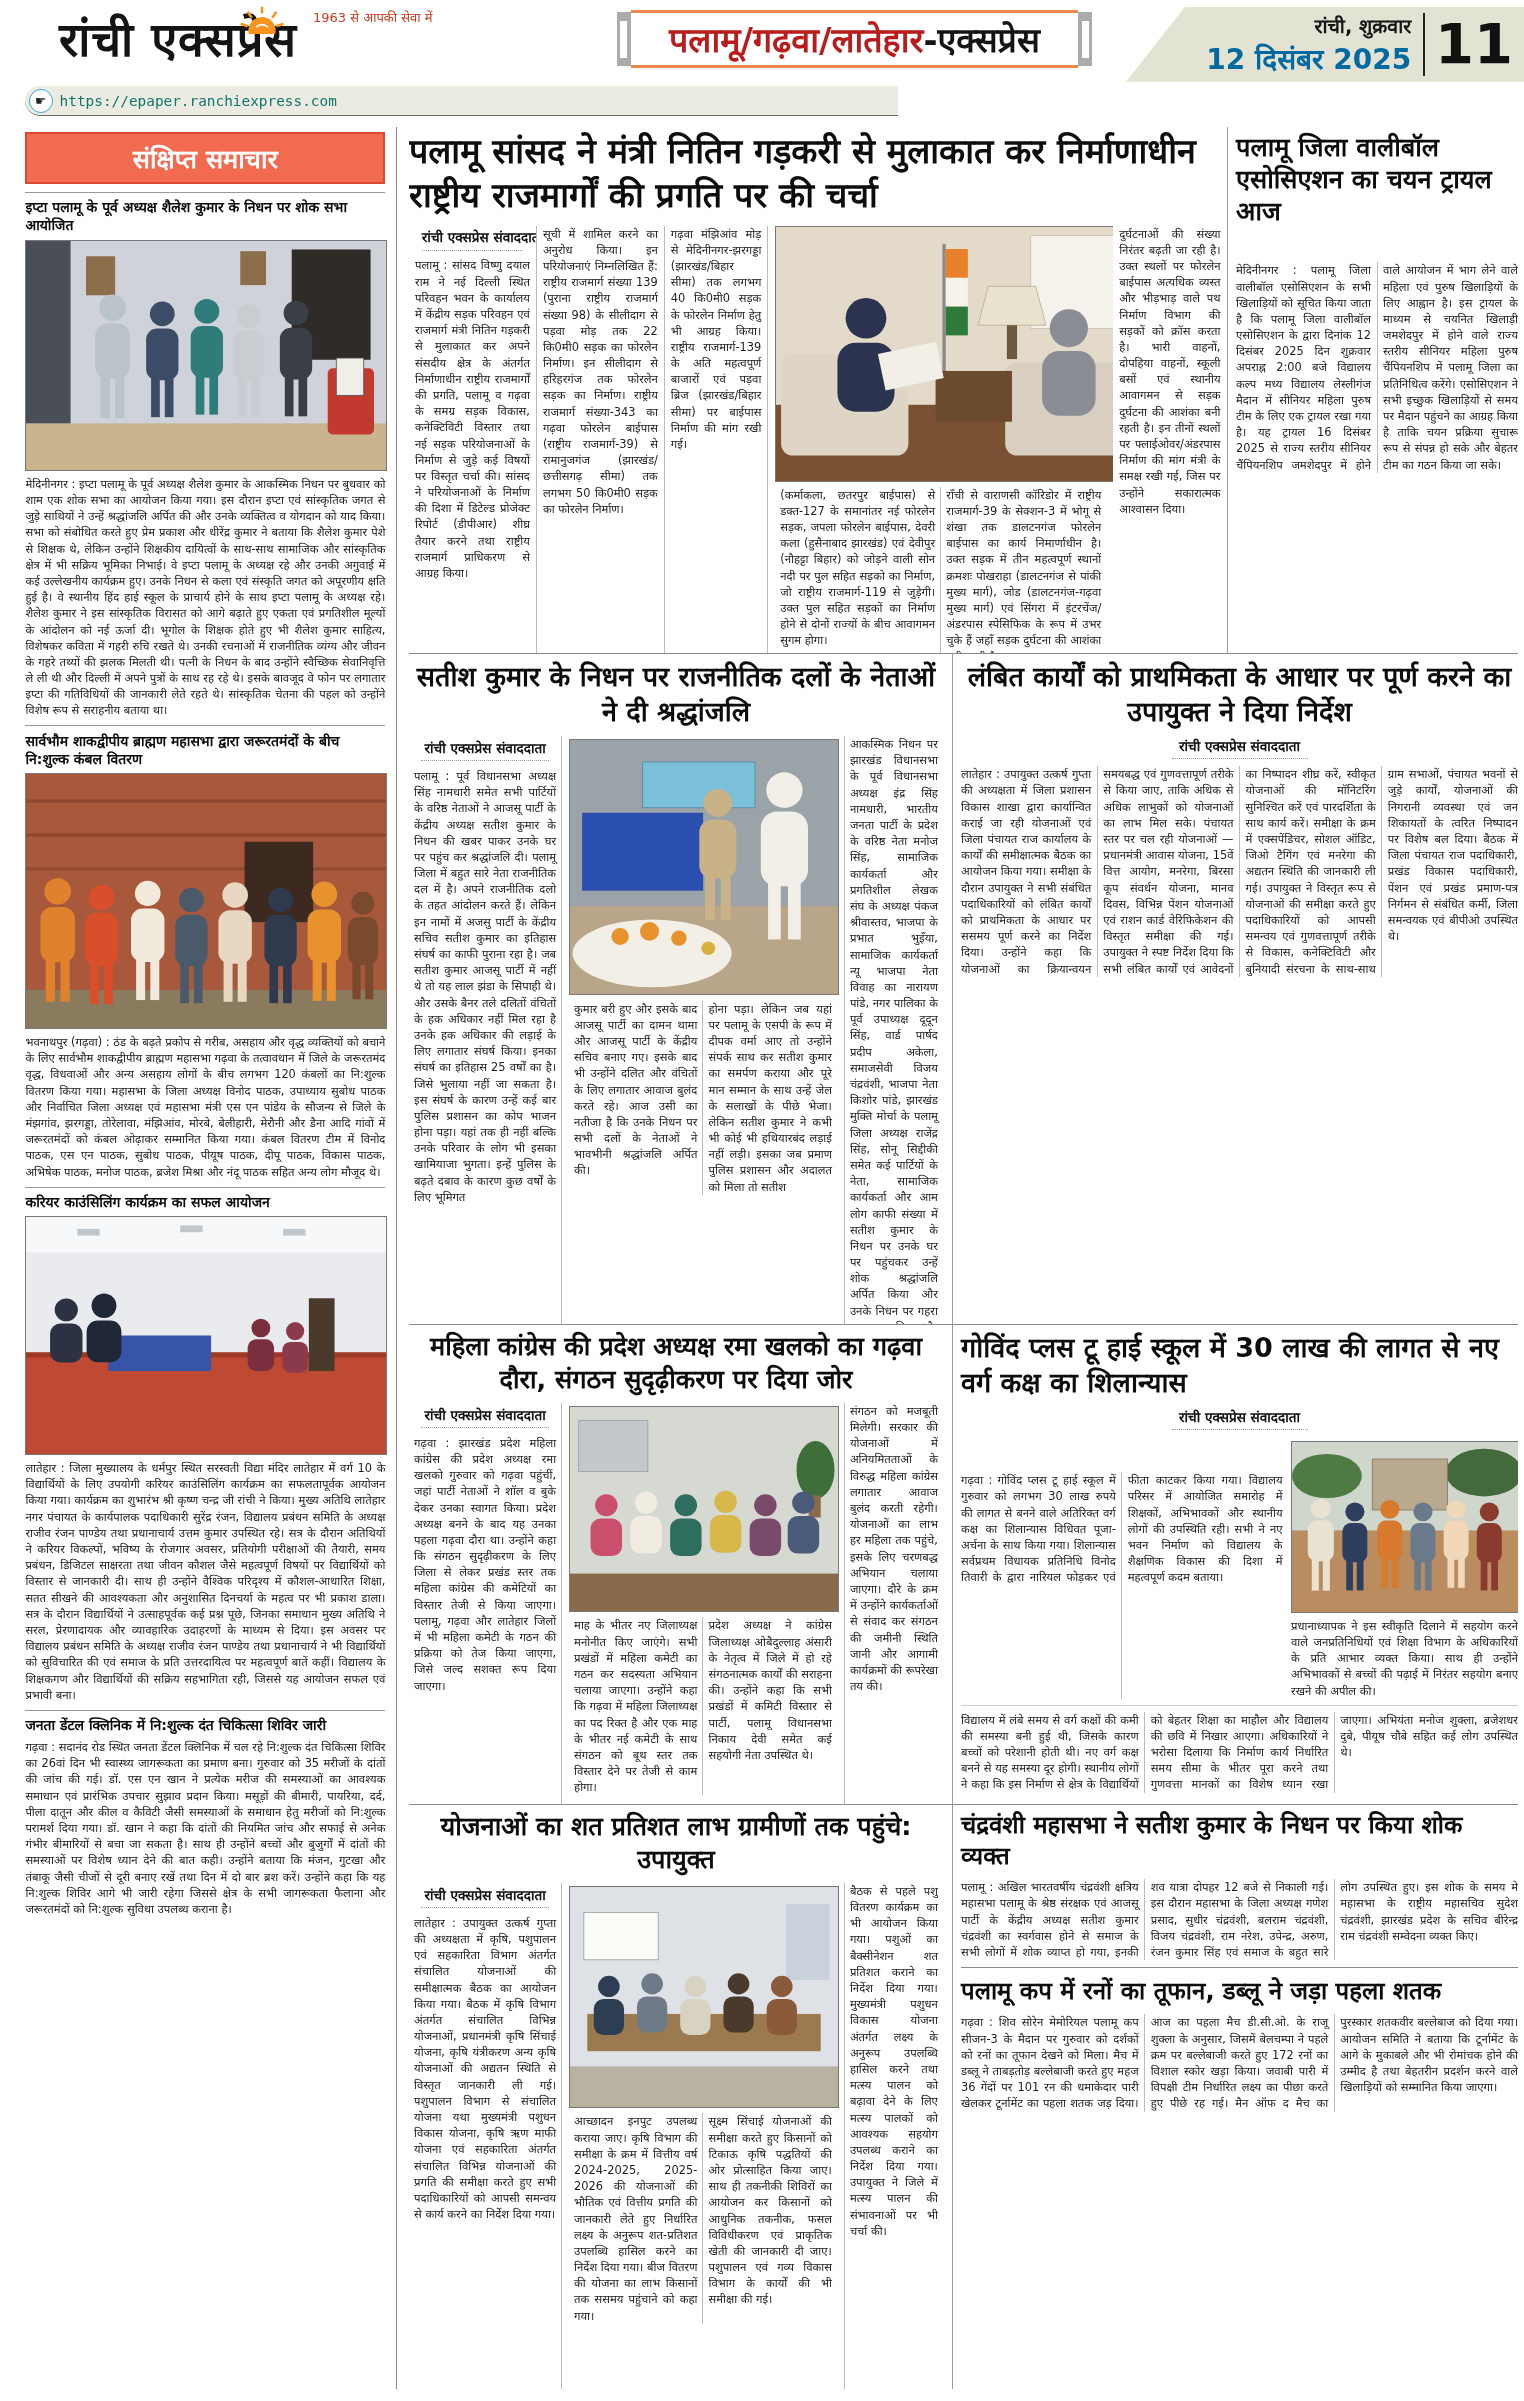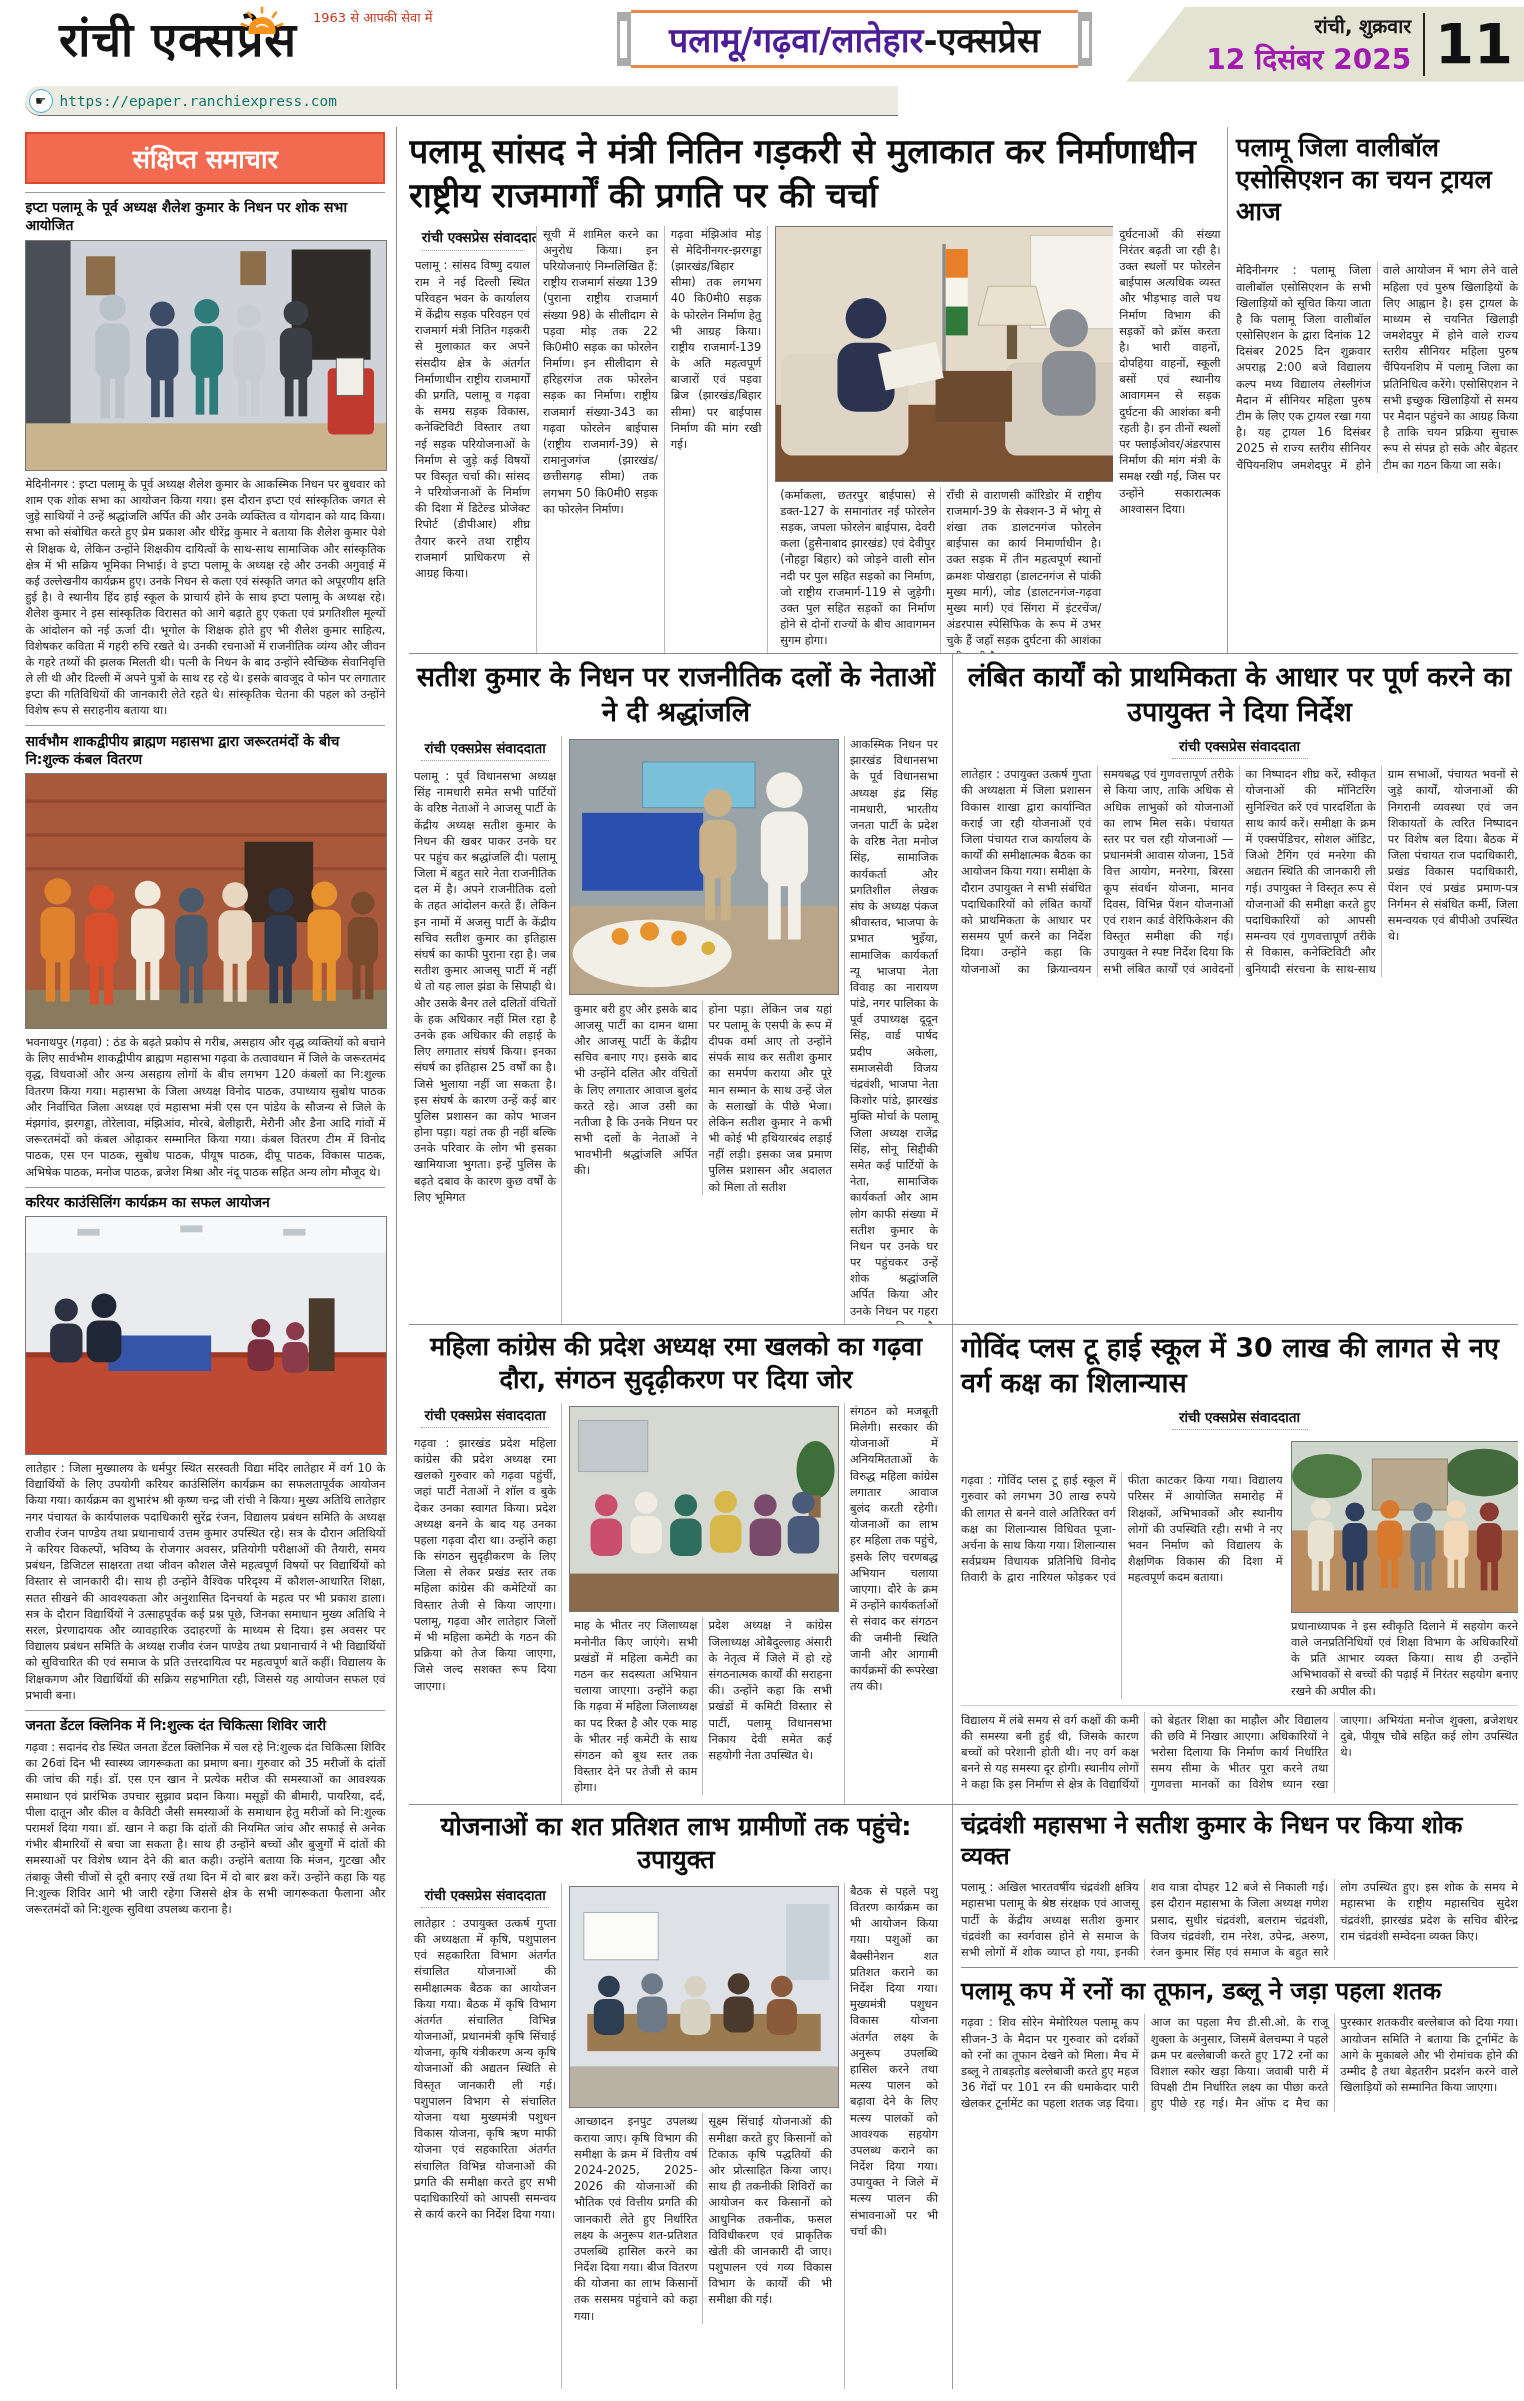--- a/index.html
+++ b/index.html
@@ -14,28 +14,28 @@
   .url-bar{position:absolute;left:25.4px;top:86px;width:873px;height:29px;background:#ebebe1;
            border-bottom:1.7px solid #6a6a6a;border-radius:15.3px 0 0 15.3px;display:flex;align-items:center;}
   .url-icon{width:22px;height:22px;margin:0 6.8px 0 3.4px;background:#fff;border:1.7px solid #39a7d8;border-radius:50%;
             display:flex;align-items:center;justify-content:center;font-size:12.7px;color:#222;}
   .url-text{font-family:"DejaVu Sans Mono","Liberation Mono",monospace;font-size:14.4px;color:#0f766e;}
   .banner{position:absolute;left:617px;top:12px;width:475px;height:54px;display:flex;align-items:center;}
   .banner-bracket{width:13.6px;height:54px;background:#ababab;position:relative;}
   .banner-bracket::after{content:"";position:absolute;left:3.4px;top:8.5px;width:6.8px;height:37px;background:#fff;}
   .banner-box{flex:1;border-top:3.4px solid #e8884a;border-bottom:3.4px solid #e8884a;text-align:center;
               font-size:34px;font-weight:900;padding:3.4px 0;white-space:nowrap;}
-  .banner-regions{color:#4c1d95;text-align:center;}
+  .banner-regions{color:#b91c1c;text-align:center;}
   .banner-suffix{color:#141414;text-align:center;}
   .dateline{position:absolute;right:0;top:6.8px;width:399px;height:75px;background:#e3e3d4;
             -webkit-clip-path:polygon(59px 0,100% 0,100% 100%,0 100%);clip-path:polygon(59px 0,100% 0,100% 100%,0 100%);
             display:flex;align-items:center;justify-content:flex-end;}
   .date-lines{text-align:right;margin-right:12px;}
   .city-day{font-size:19.5px;font-weight:700;color:#161616;}
-  .date-big{font-size:28px;font-weight:800;color:#a21caf;}
+  .date-big{font-size:28px;font-weight:800;color:#0369a1;}
   .date-divider{width:1.7px;height:63px;background:#222;margin-right:10.2px;}
   .page-num{font-size:56px;font-weight:900;color:#111;margin-right:12px;line-height:1;}
   
   .rail{position:absolute;left:25.4px;top:127px;width:360px;height:2262px;overflow:hidden;
         border-right:0.8px solid #8a8a8a;padding-right:10.2px;}
   .main{position:absolute;left:409px;top:127px;width:1109px;height:2262px;overflow:hidden;}
   .row{display:flex;overflow:hidden;}
   .row1{height:526px;}
   .row2{height:670px;border-top:0.8px solid #8a8a8a;}
   .row3{height:479px;border-top:0.8px solid #8a8a8a;}

